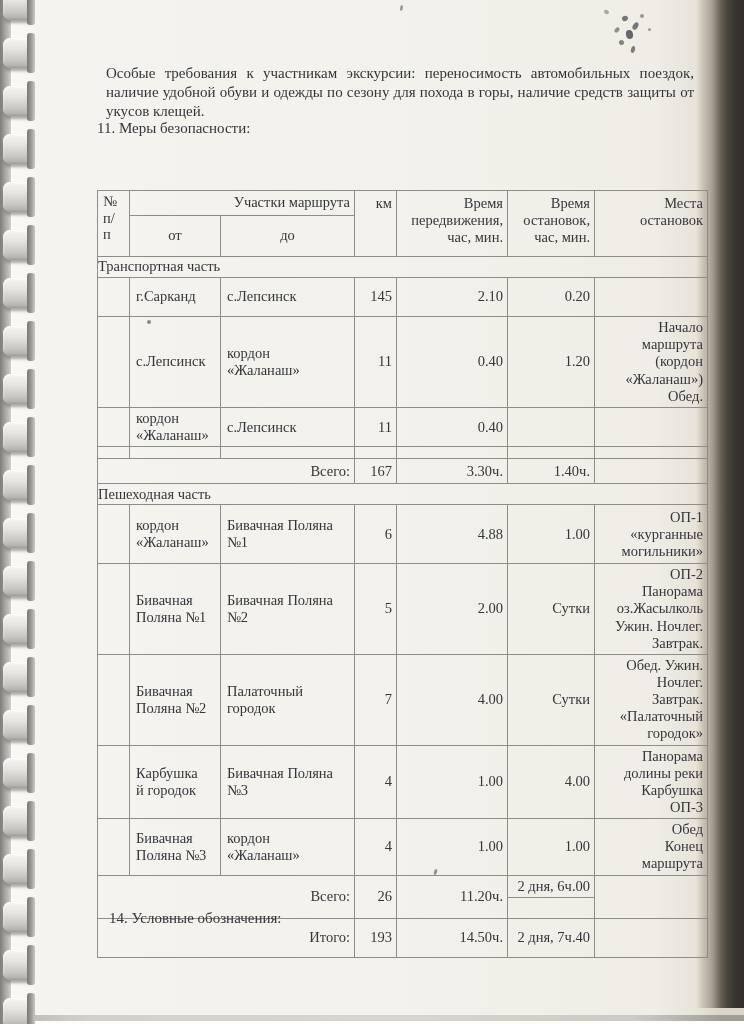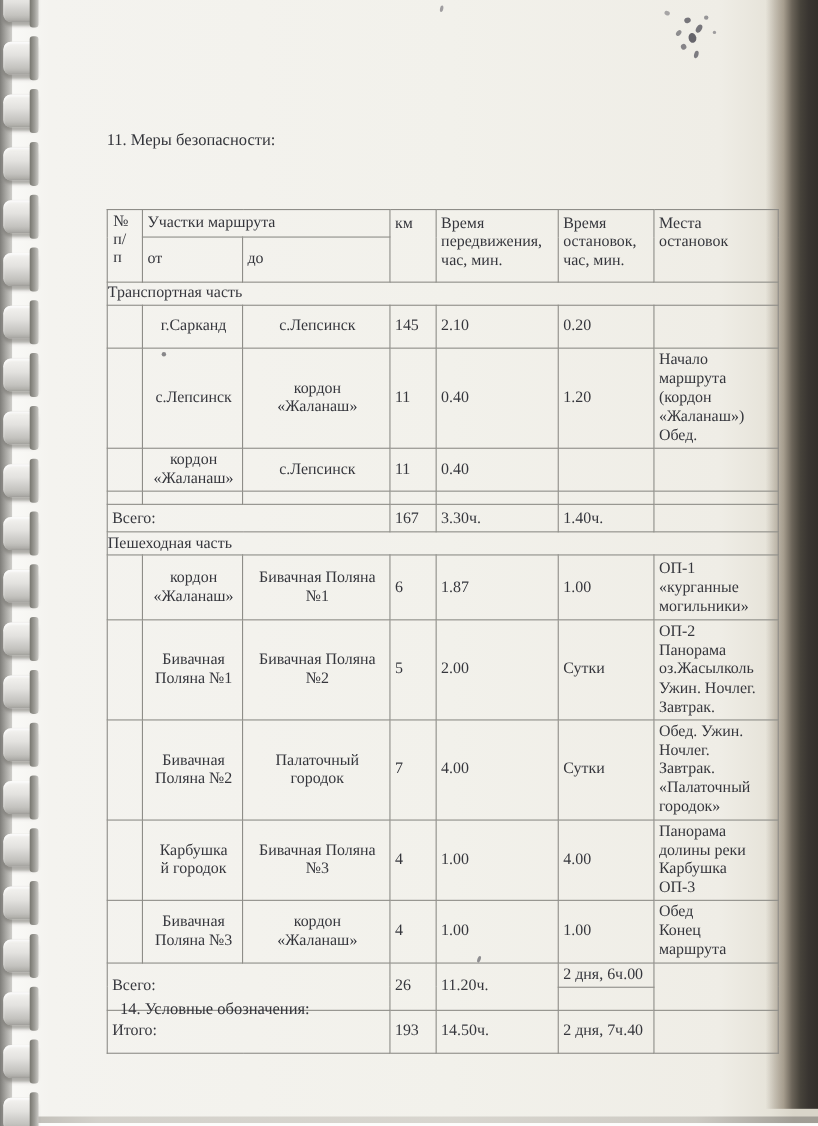--- a/index.html
+++ b/index.html
@@ -46,26 +46,26 @@
   .intro{left:106px;top:64px;width:588px;font-size:15px;line-height:18.8px;text-align:justify;}
   .i11{left:97px;top:120px;font-size:15px;}
   .i11sub{left:128px;top:138px;font-size:15px;}
   .i12{left:100px;top:174px;font-size:15px;}
   .i13{left:112px;top:891px;font-size:15px;}
   .i14{left:109px;top:910px;font-size:15px;}
   
   .tbl-wrap{left:97px;top:190px;}
   table{border-collapse:collapse;table-layout:fixed;width:610px;font-size:14.5px;line-height:1.18;color:#35363c;}
   td{border:1px solid #8e8d88;padding:2px 4px;white-space:pre-line;vertical-align:middle;overflow:hidden;}
-  td.c{text-align:left;}
-  td.l{text-align:center;padding-left:6px;}
+  td.c{text-align:right;}
+  td.l{text-align:left;padding-left:6px;}
   td.top{vertical-align:top;padding-top:4px;margin-left:44px;}
   tr.band td{height:20px;padding:0;}
   tr.hd1 td{height:20px;}
-  tr.hd2 td{height:36px;text-align:left;}
+  tr.hd2 td{height:36px;text-align:center;}
   tr.t1 td{height:34px;}
   tr.t2 td{height:86px;}
   tr.t3 td{height:30px;}
   tr.thin td{height:11px;padding:0;}
   tr.tot td{height:20px;}
   tr.p1 td{height:54px;}
   tr.p2 td{height:74px;}
   tr.p3 td{height:86px;}
   tr.p4 td{height:68px;}
   tr.p5 td{height:48px;}
@@ -78,20 +78,21 @@
   .dot-artifact{position:absolute;left:147px;top:320px;width:4px;height:4px;border-radius:50%;background:#6d6c70;opacity:.8;}
 </style>
 </head>
 <body>
 
 <div class="paper">
   <div class="edge-shadow"></div>
   <div class="bottom-strip"></div>
   <div class="bottom-white"></div>
 
+  <div class="abs intro">Особые требования к участникам экскурсии: переносимость автомобильных поездок, наличие удобной обуви и одежды по сезону для похода в горы, наличие средств защиты от укусов клещей.</div>
   <div class="abs i11">11. Меры безопасности:</div>
 
   <div class="abs tbl-wrap">
     <table>
       <colgroup>
         <col style="width:32px">
           <col style="width:91px">
           <col style="width:134px">
         <col style="width:42px">
           <col style="width:111px">
@@ -177,21 +178,21 @@
           <td colspan="7">Пешеходная часть</td>
         </tr>
 
         <tr class="p1">
           <td></td>
           <td class="l">кордон
 «Жаланаш»</td>
           <td class="l">Бивачная Поляна
 №1</td>
           <td class="c">6</td>
-          <td class="c">1.87</td>
+          <td class="c">4.88</td>
           <td class="c">1.00</td>
           <td class="c">ОП-1
 «курганные
 могильники»</td>
         </tr>
         <tr class="p2">
           <td></td>
           <td class="l">Бивачная
 Поляна №1</td>
           <td class="l">Бивачная Поляна

